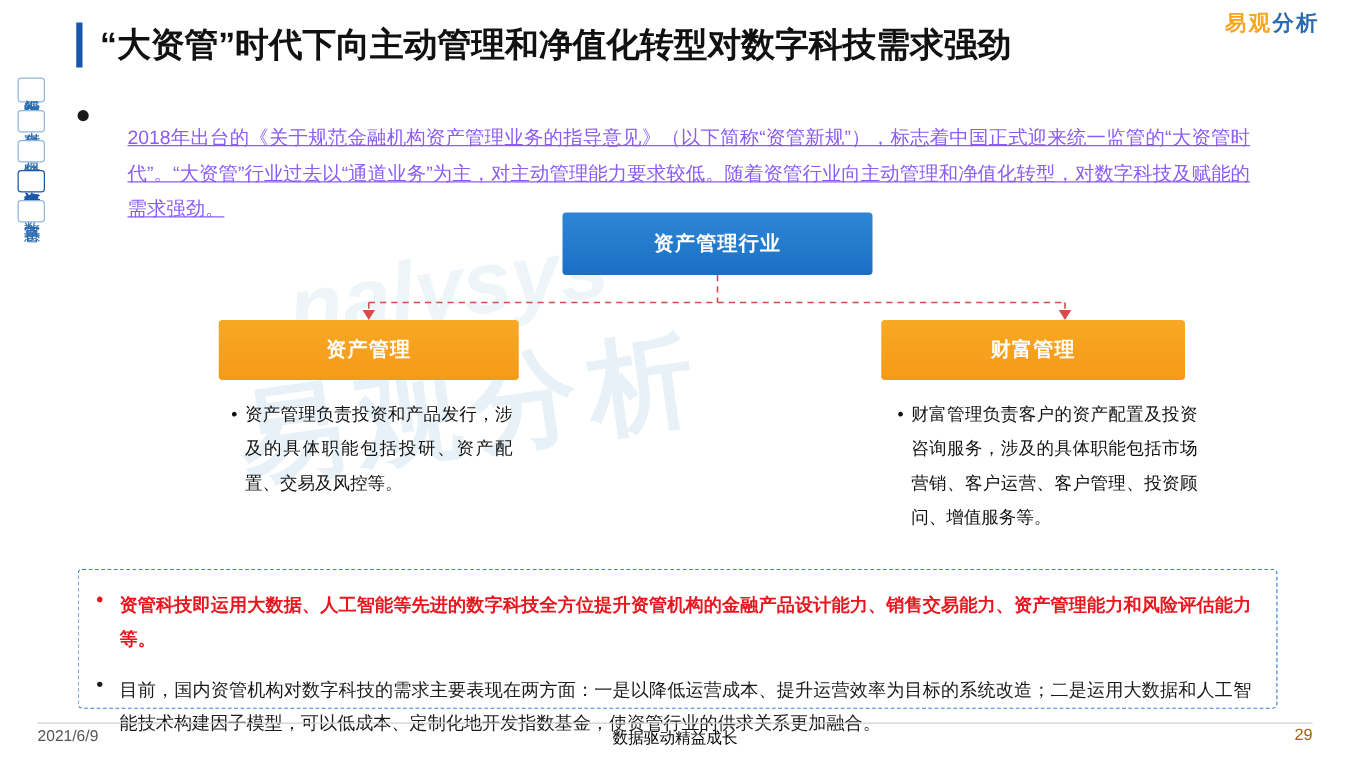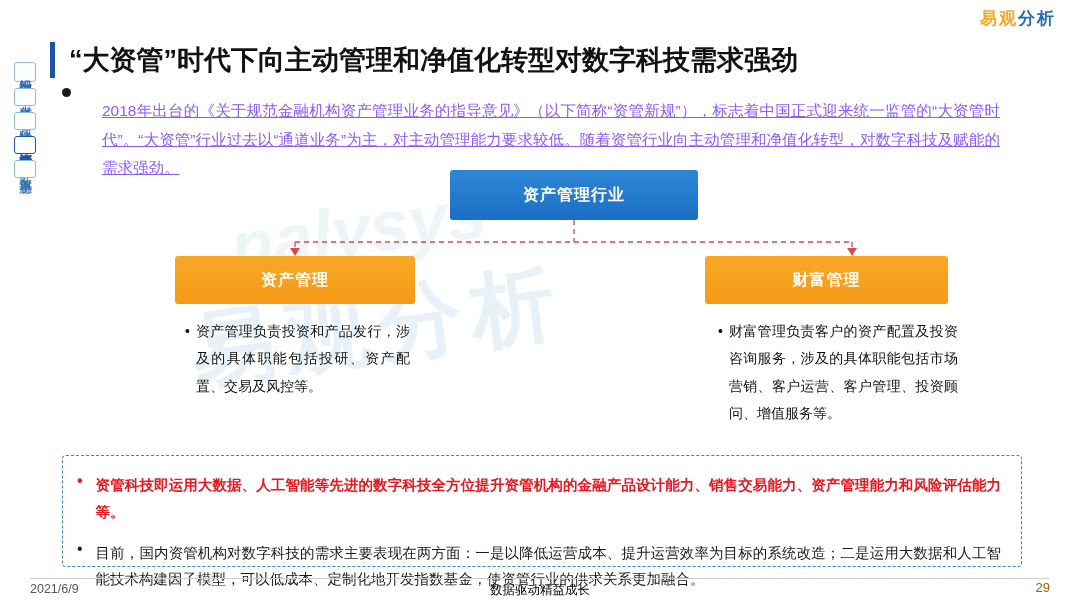--- a/index.html
+++ b/index.html
@@ -50,22 +50,22 @@
   }
   .logo .brand .swirl { color: #f5a623; font-size: 24px; }
   .logo .sub {
     font-size: 17px; font-weight: bold; letter-spacing: 2px;
   }
   .logo .sub .cn1 { color: #f5a623; }
   .logo .sub .cn2 { color: #2b6cb0; }
 
   
   .title-wrap {
-    position:absolute; left: 50px; top: 18px; width: 900px;
-    display:flex; align-items:flex-start;margin-top:24px;
+    position:absolute; left: 61px; top: 18px; width: 900px;
+    display:flex; align-items:flex-start;
   }
   .title-bar {
     width: 5px; height: 36px; background: #1a56a8; margin-right: 14px;
   }
   .title-text {
     font-size: 27px; font-weight: bold; color: #111; white-space: nowrap;
   }
 
   
   .tabs {

